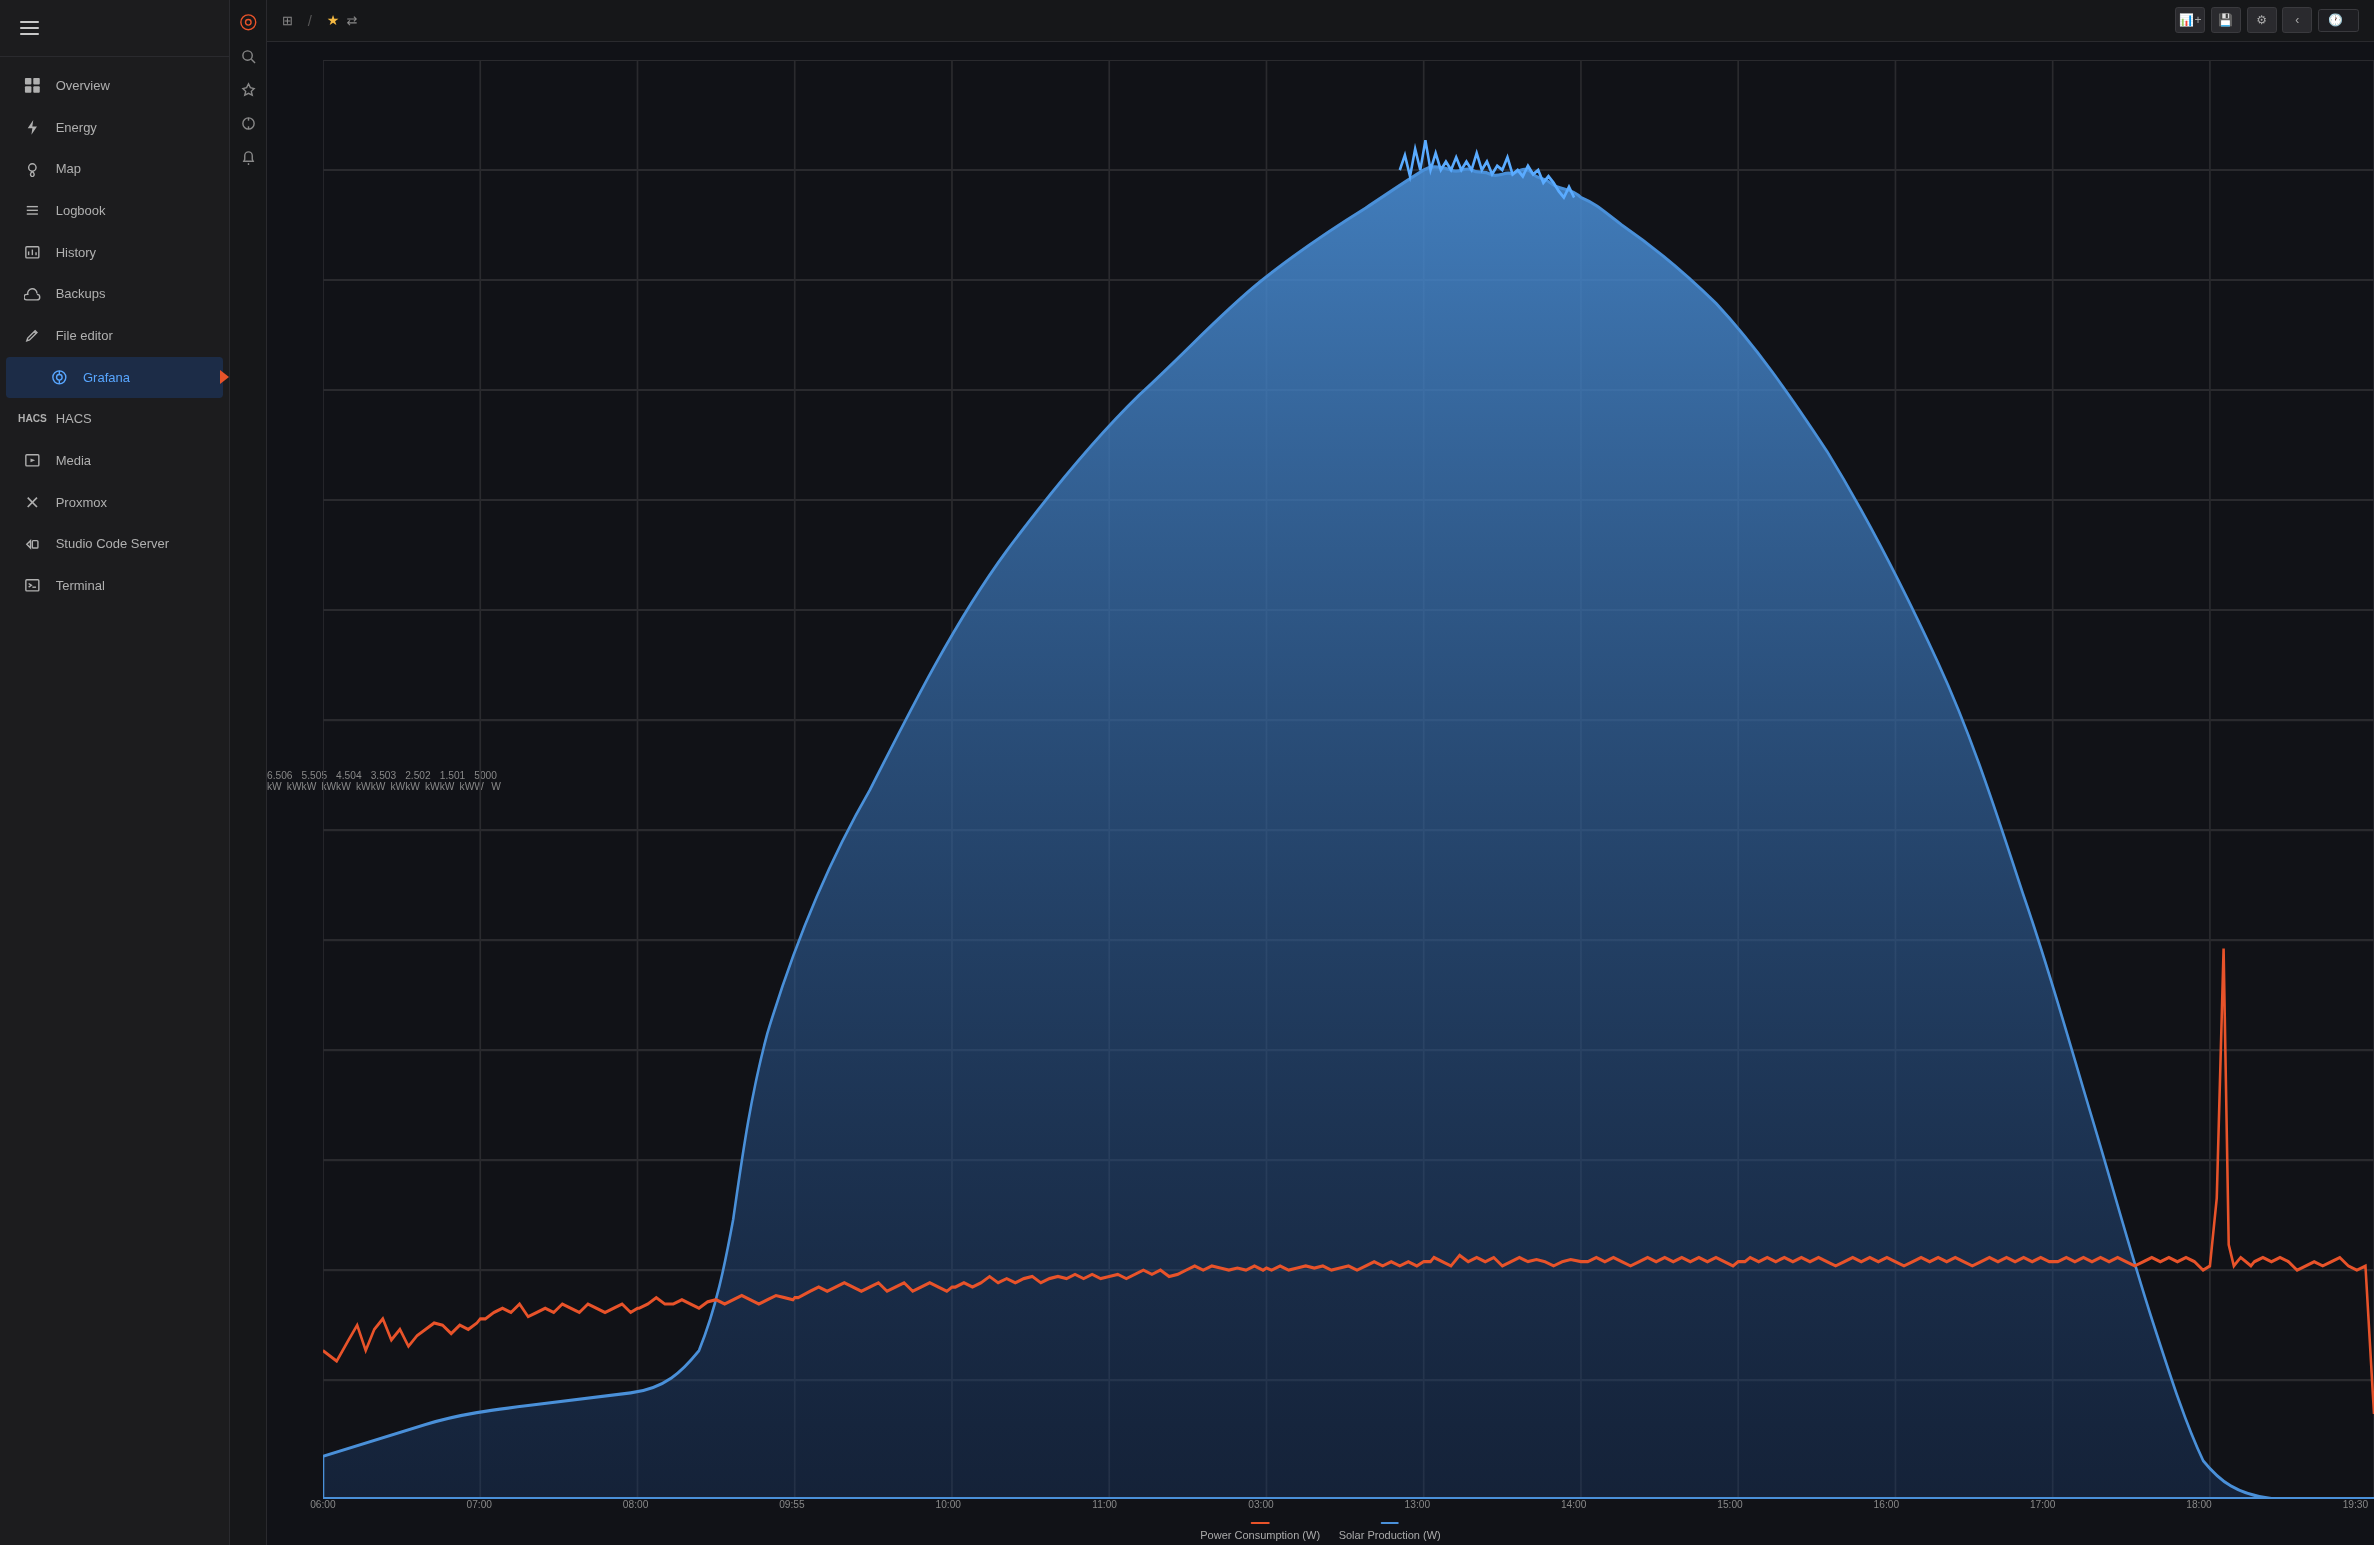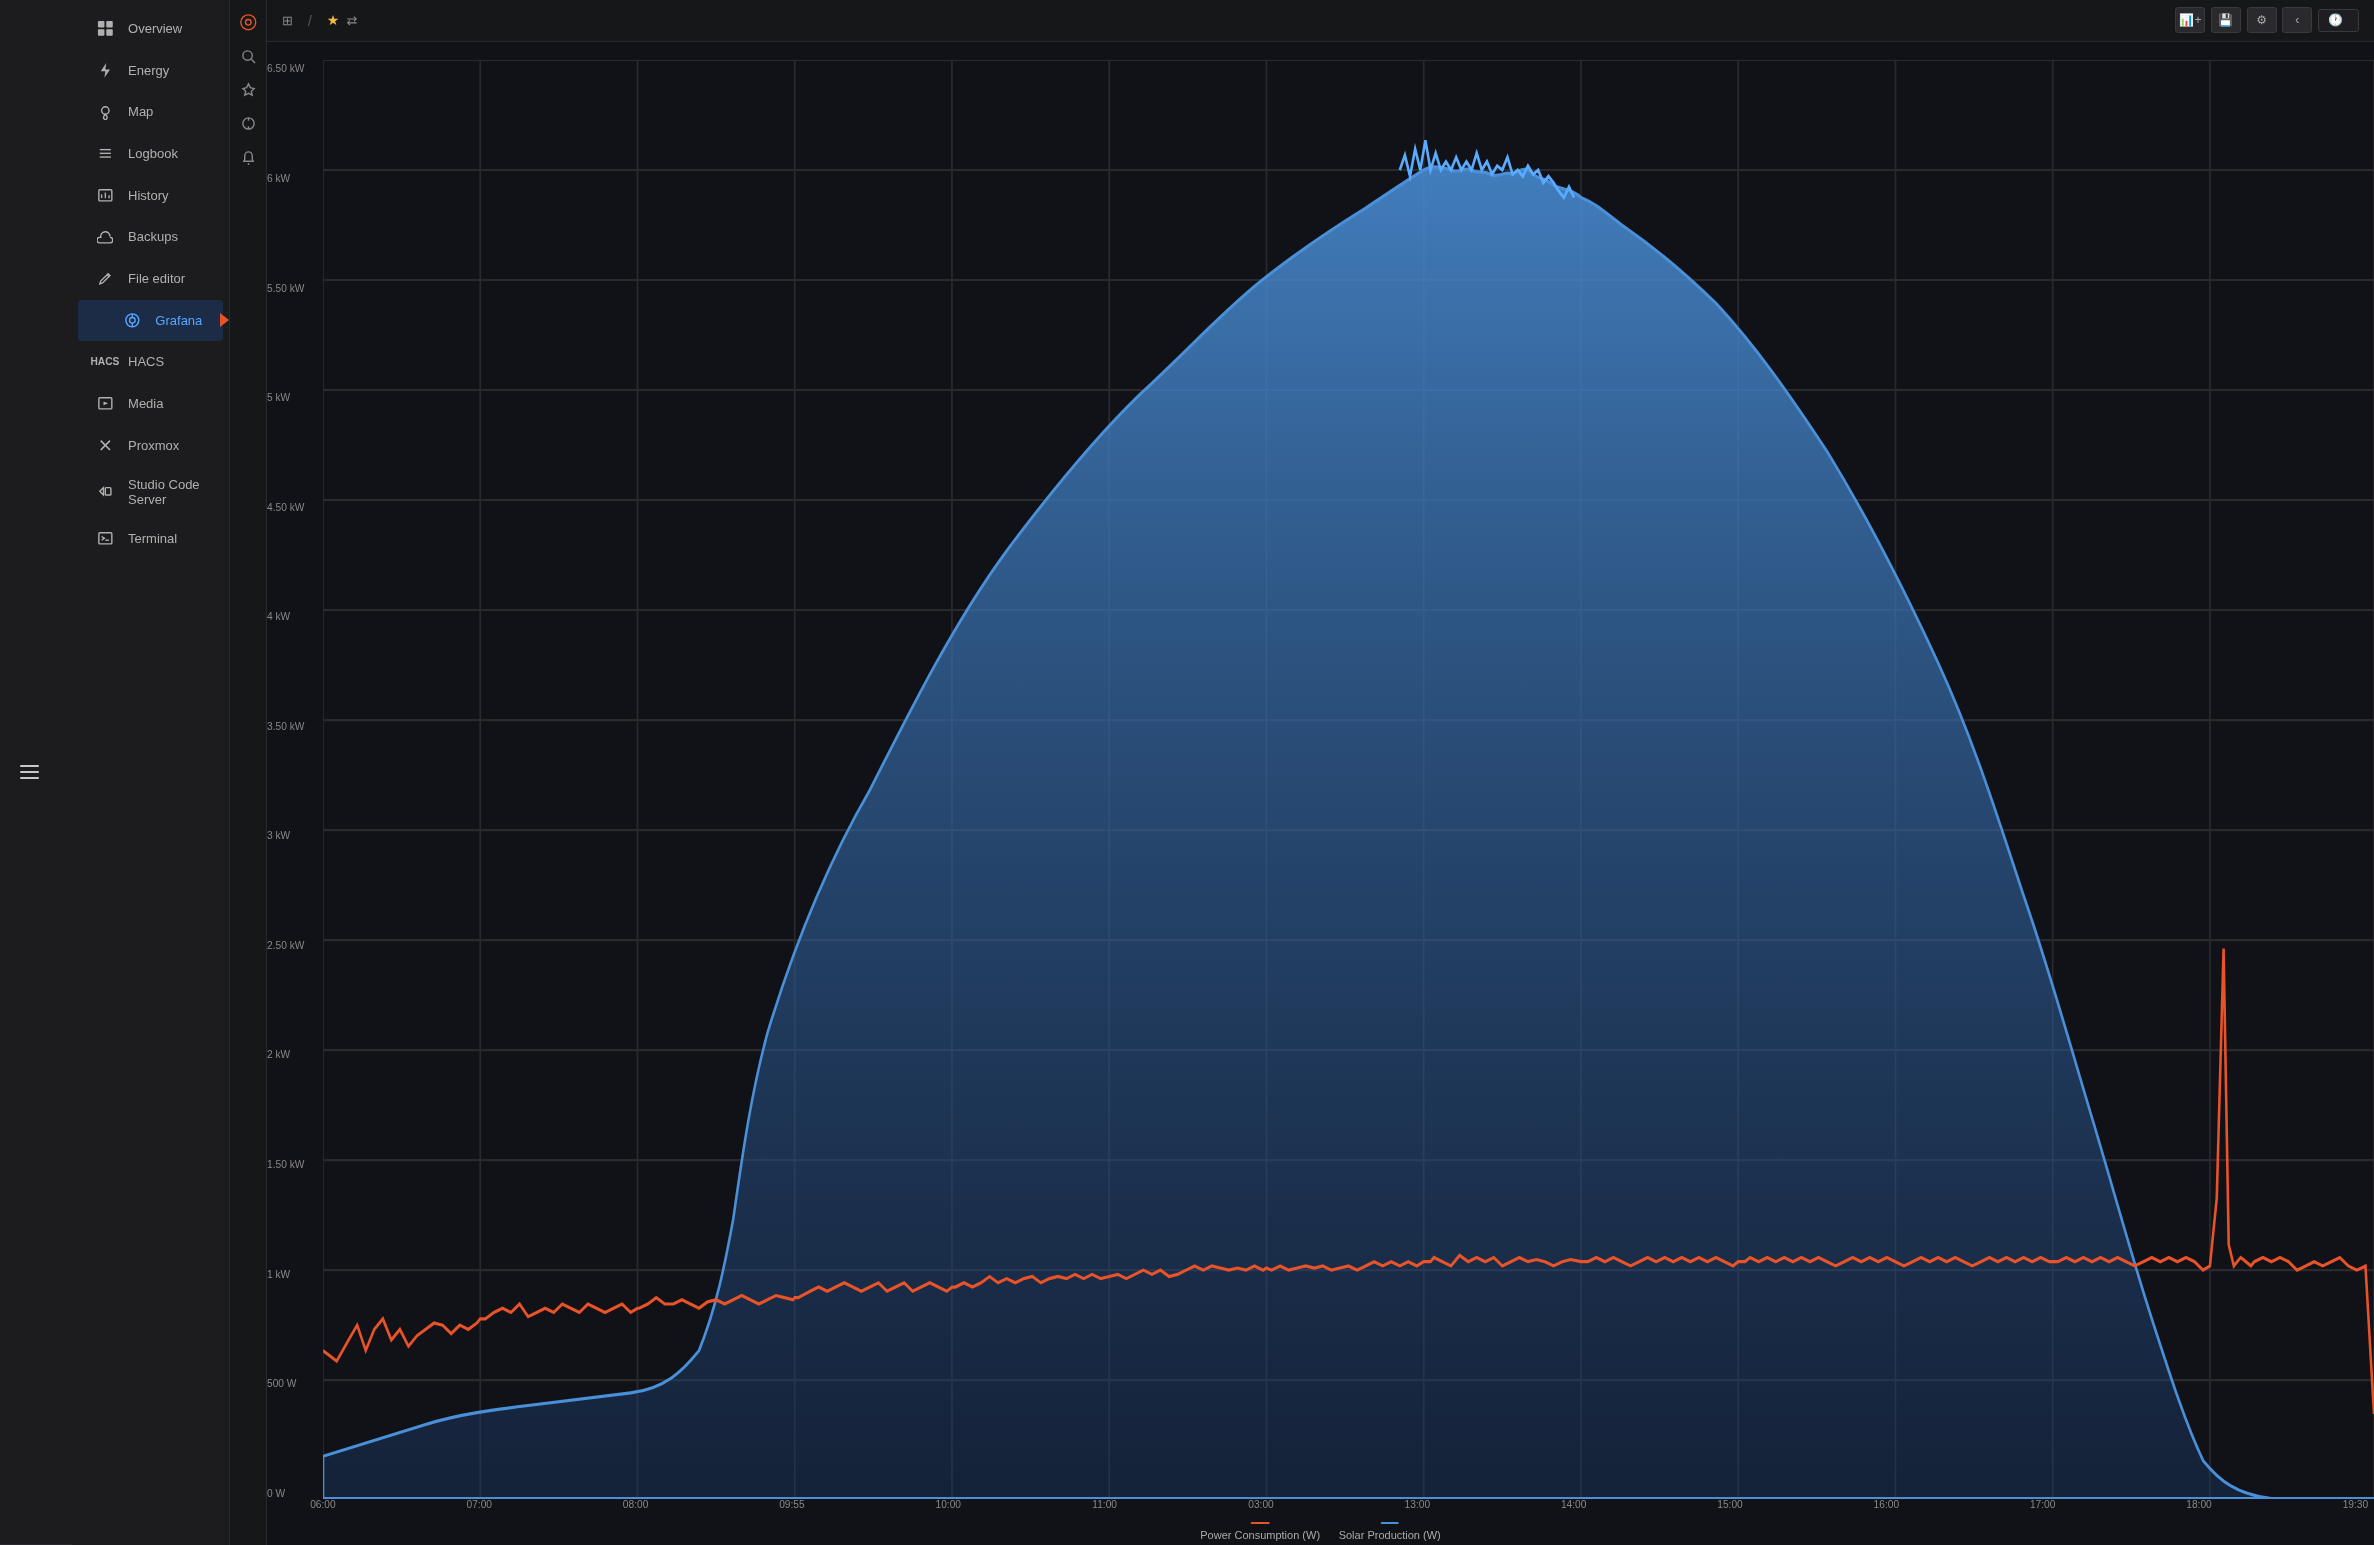--- a/index.html
+++ b/index.html
@@ -11,20 +11,21 @@
       height: 100vh;
       overflow: hidden;
     }
 
     
     .sidebar {
       width: 230px;
       min-width: 230px;
       background: #1c1c1e;
       display: flex;
+      flex-direction: column;
       height: 100vh;
       overflow-y: auto;
       border-right: 0.9px solid #2a2a2e;
     }
     .sidebar-header {
       display: flex;
       align-items: center;
       padding: 15px 16.7px;
       gap: 13px;
       border-bottom: 0.9px solid #2a2a2e;
@@ -155,23 +156,23 @@
       padding-left: 56px;
       padding-bottom: 46px;
     }
     .y-axis {
       position: absolute;
       left: 0;
       top: 4px;
       bottom: 46px;
       width: 56px;
       display: flex;
-      flex-direction: column;
+      flex-direction: row;
       justify-content: space-between;
-      align-items: flex-start;
+      align-items: center;
       padding-right: 7.4px;
     }
     .y-label {
       font-size: 10.2px; color: #888;
       line-height: 1;
     }
     .chart-canvas-container {
       flex: 1;
       position: relative;
       overflow: hidden;

